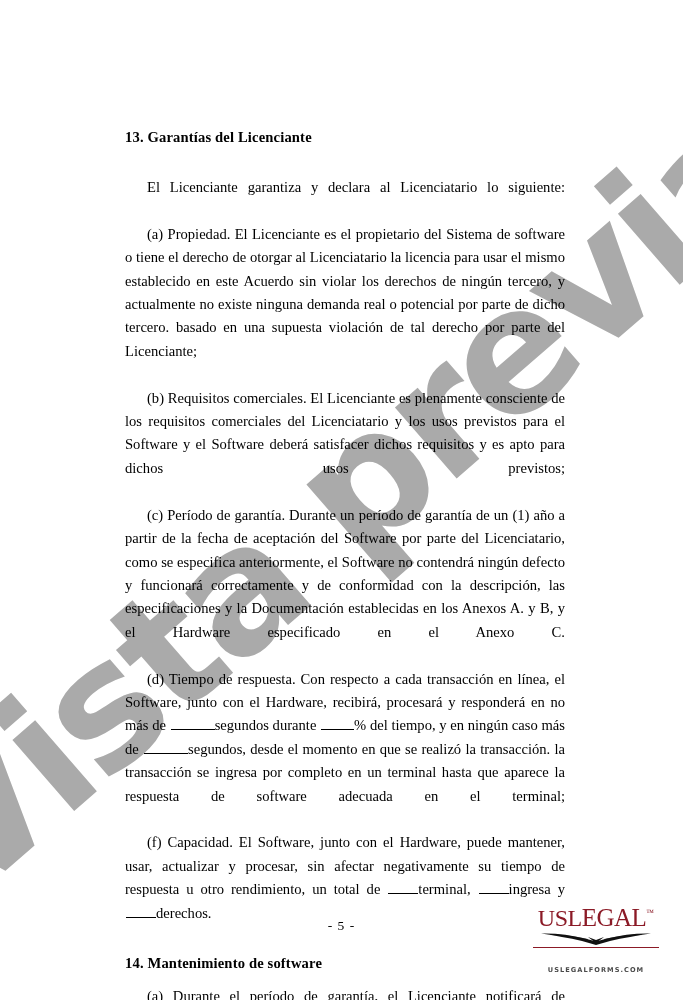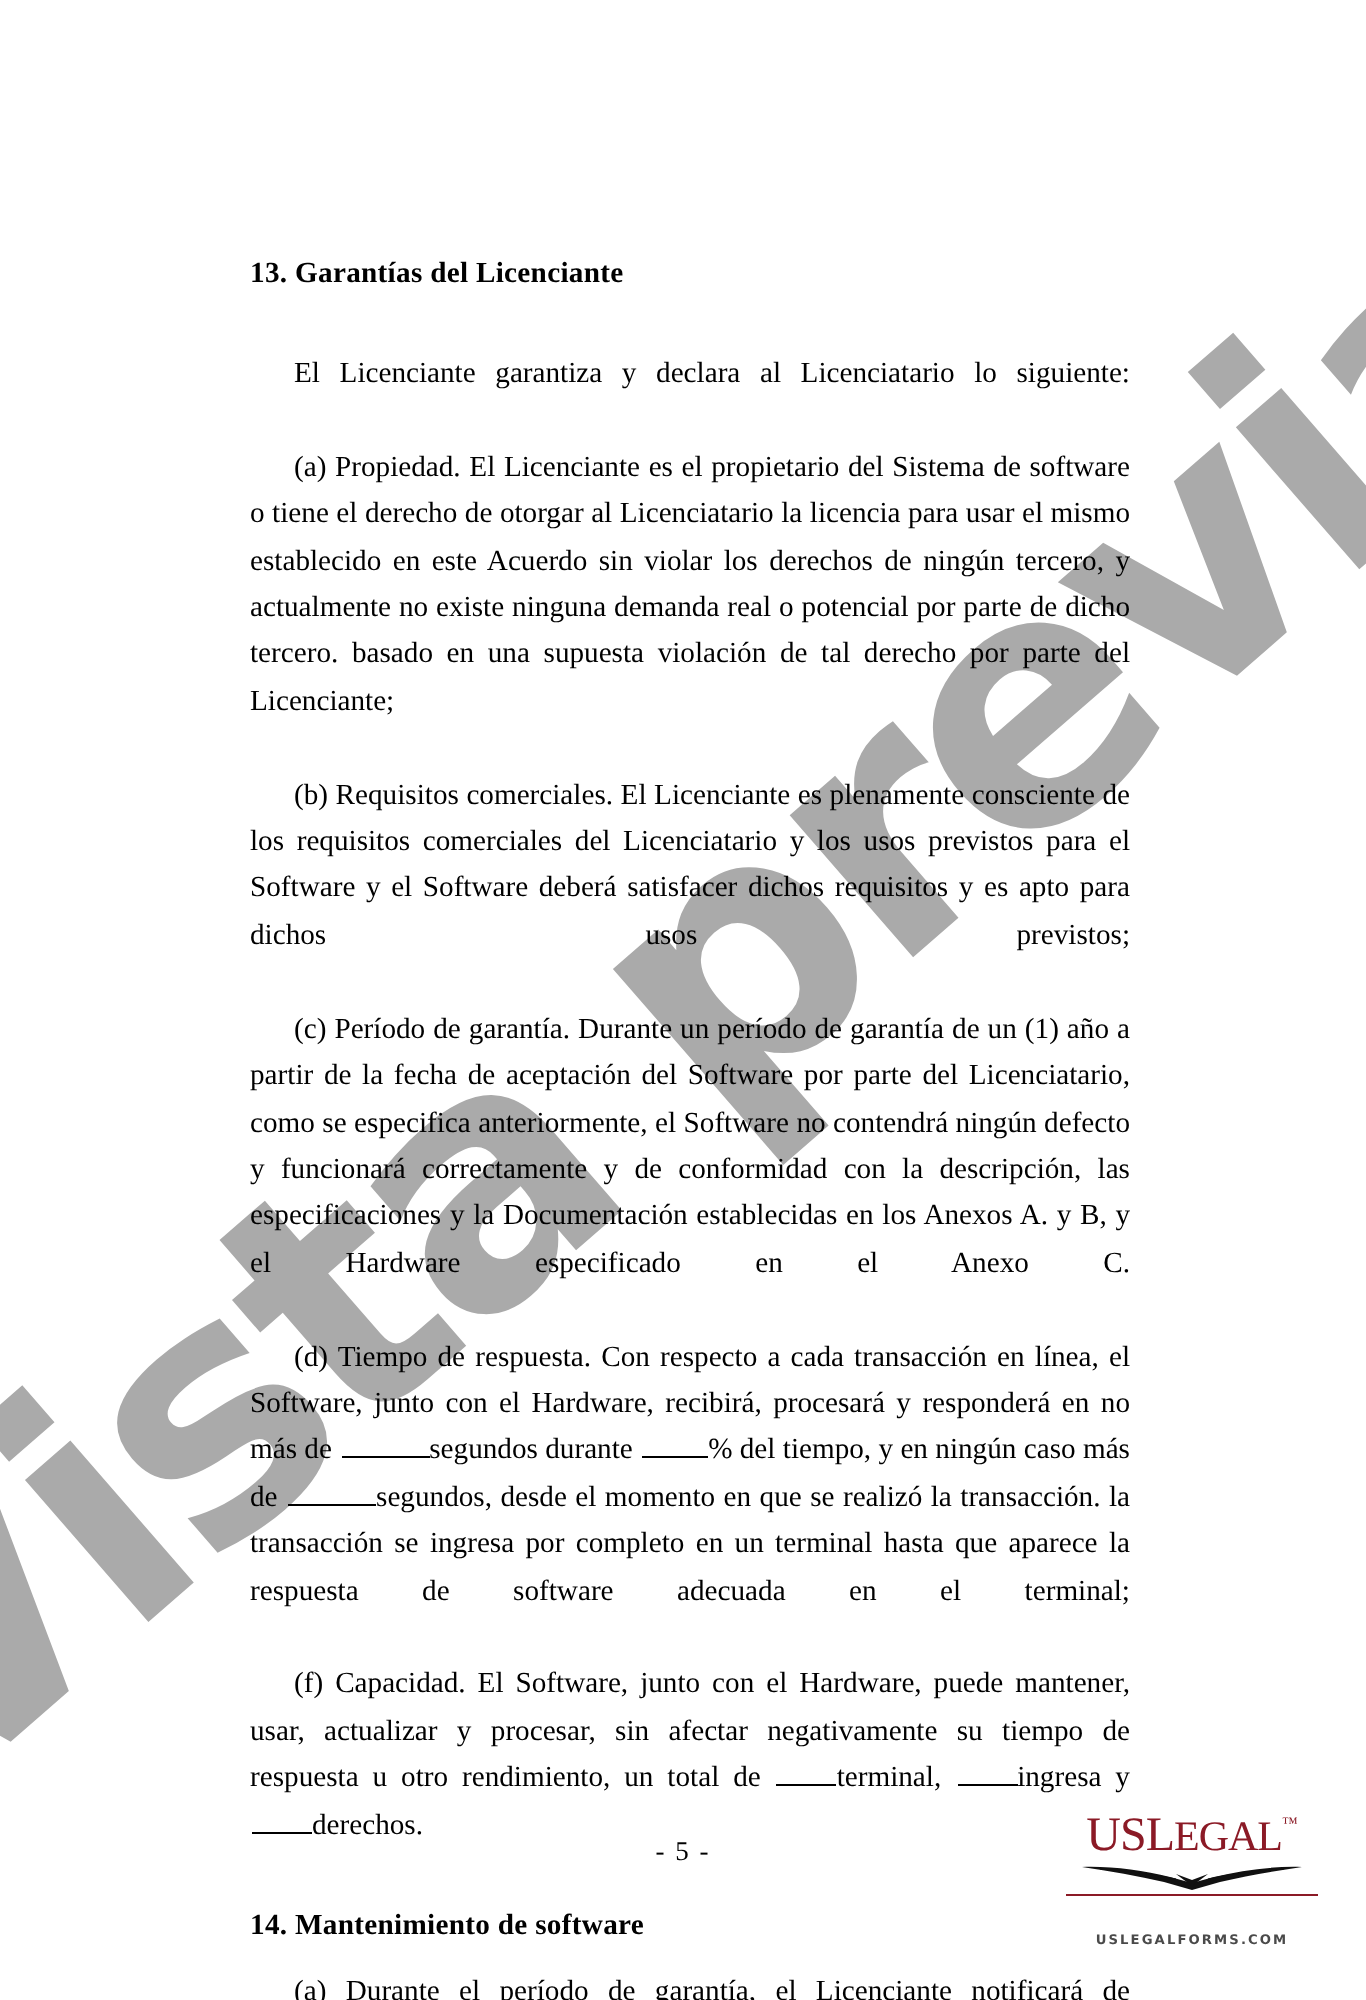--- a/index.html
+++ b/index.html
@@ -126,21 +126,21 @@
     font-family: "Liberation Serif", "DejaVu Serif", serif;
     font-size: 30px;
     line-height: 1;
     color: #8b1a26;
     letter-spacing: -0.5px;
     white-space: nowrap;
     position: relative;
     display: inline-block;
   }
   .logo-wordmark .cap { font-size: 24px; }
-  .logo-wordmark .small-cap { font-size: 21px; text-align: right; }
+  .logo-wordmark .small-cap { font-size: 25px; text-align: right; }
   .logo-tm {
     font-size: 8px;
     vertical-align: super;
     color: #8b1a26;
     letter-spacing: 0;
   }
   .logo-wings {
     display: block;
     margin: -2px auto 0;
     width: 112px;

